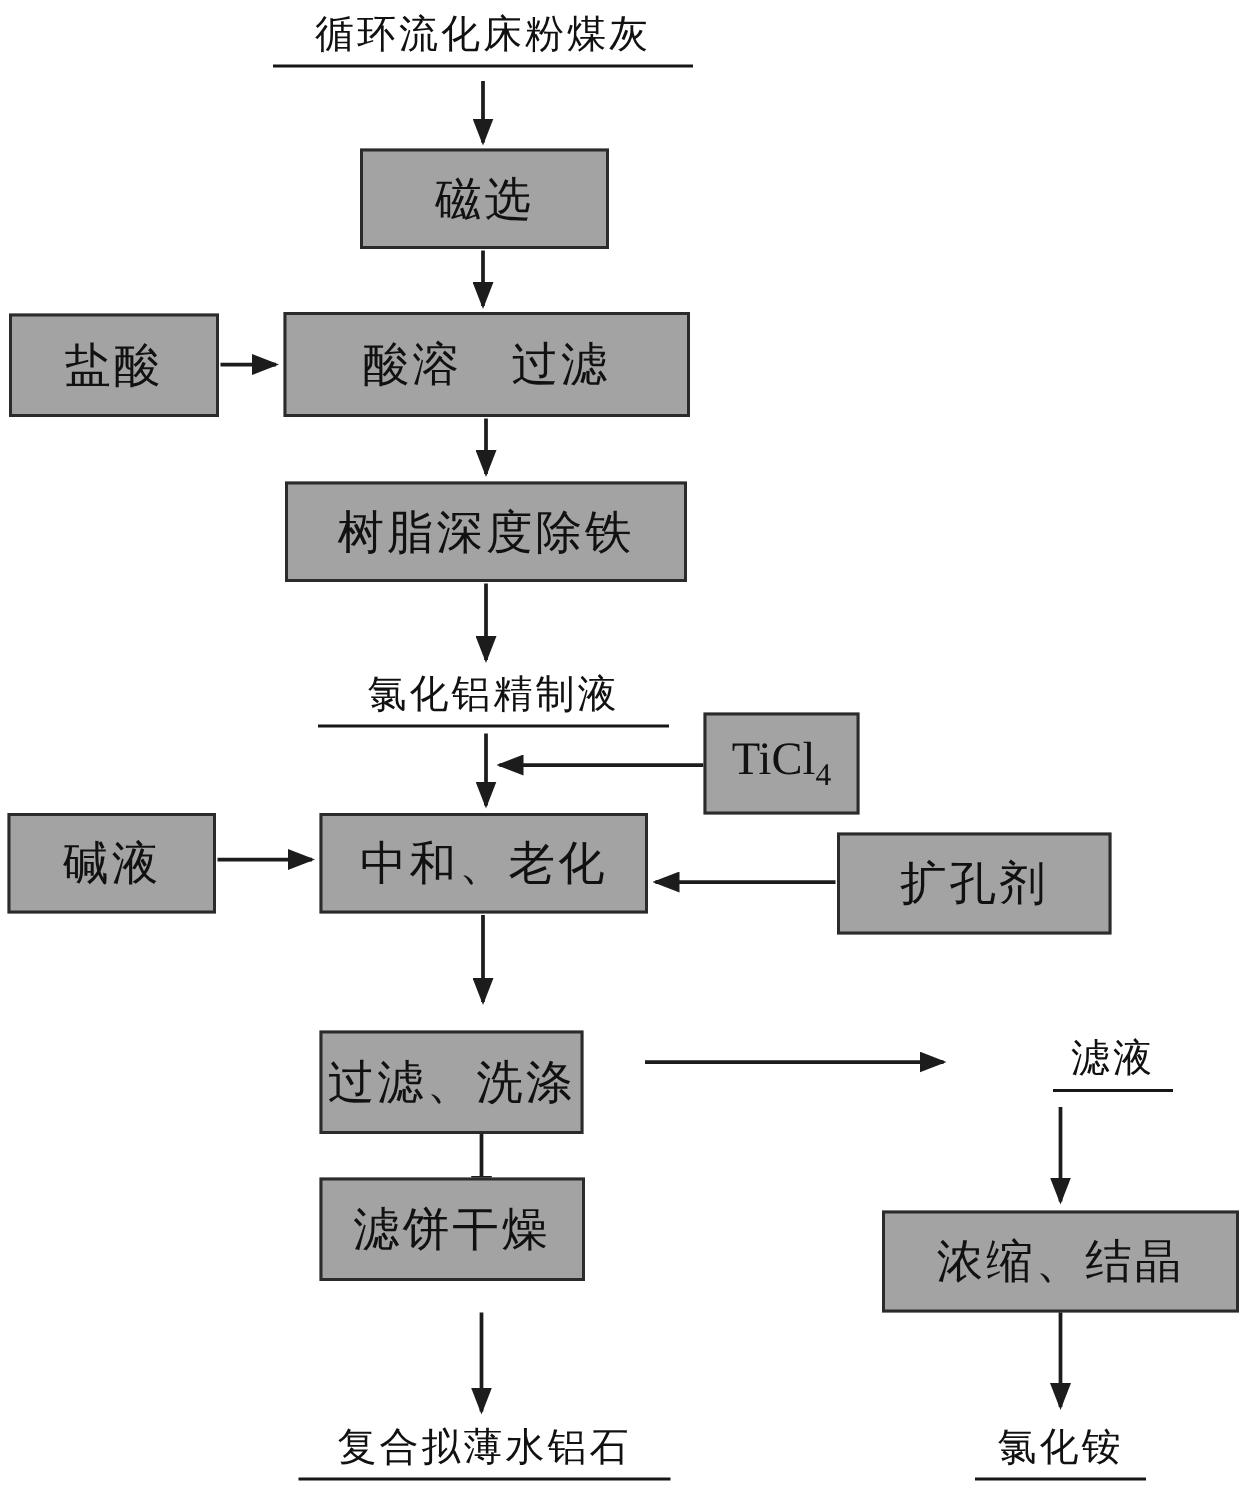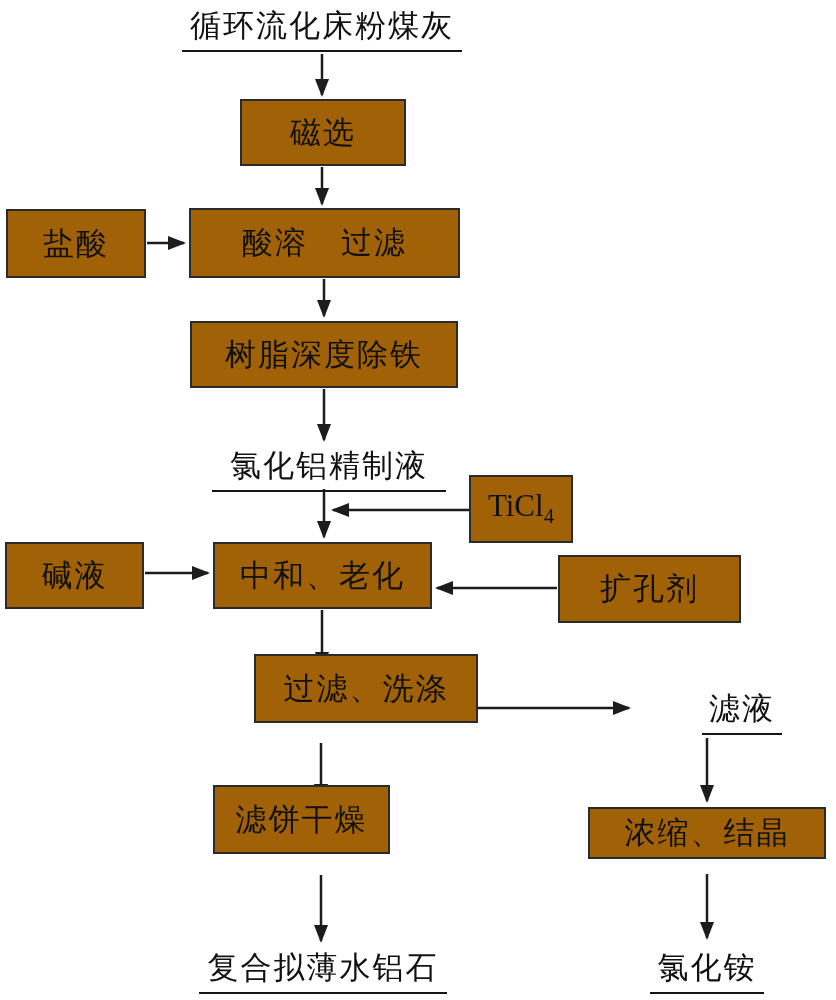--- a/index.html
+++ b/index.html
@@ -13,33 +13,33 @@
     color: #111111;
   }
   .arrow-layer {
     position: absolute;
     left: 0; top: 0;
     width: 836px; height: 1000px;
   }
   .box {
     position: absolute;
     border: 2px solid #2b2b2b;
-    background: #a16207;
+    background: #a3a3a3;
     display: flex;
     align-items: center;
     justify-content: center;
     font-size: 31px;
     letter-spacing: 2px;
     box-sizing: border-box;
     white-space: nowrap;
   }
   .ulabel {
     position: absolute;
     text-align: center;
-    font-size: 31px;
+    font-size: 26px;
     letter-spacing: 2px;
     border-bottom: 2px solid #161616;
     padding-bottom: 3px;
     box-sizing: border-box;
     white-space: nowrap;
   }
   .ticl sub { font-size: 21px; letter-spacing: 0; }
 </style>
 </head>
 <body>
@@ -86,25 +86,25 @@
   <div class="box ticl" style="left:469px; top:475px; width:104px; height:68px; letter-spacing:0;">
     <span><span>TiCl</span><sub>4</sub></span>
   </div>
 
   <div class="box" style="left:5px; top:542px; width:139px; height:67px;">碱液</div>
 
   <div class="box" style="left:213px; top:542px; width:219px; height:67px;">中和、老化</div>
 
   <div class="box" style="left:558px; top:555px; width:183px; height:68px;">扩孔剂</div>
 
-  <div class="box" style="left:213px; top:654px; width:224px; height:69px;margin-left:41px;">过滤、洗涤</div>
+  <div class="box" style="left:213px; top:687px; width:176px; height:69px;">过滤、洗涤</div>
 
   <div class="ulabel" style="left:702px; top:688px; width:80px;">滤液</div>
 
   <div class="box" style="left:213px; top:785px; width:177px; height:69px;">滤饼干燥</div>
 
-  <div class="box" style="left:588px; top:807px; width:238px; height:52px;">浓缩、结晶</div>
+  <div class="box" style="left:588px; top:807px; width:238px; height:68px;">浓缩、结晶</div>
 
   <div class="ulabel" style="left:199px; top:947px; width:248px;">复合拟薄水铝石</div>
 
   <div class="ulabel" style="left:650px; top:947px; width:114px;">氯化铵</div>
 
 </div>
 
 </body></html>

